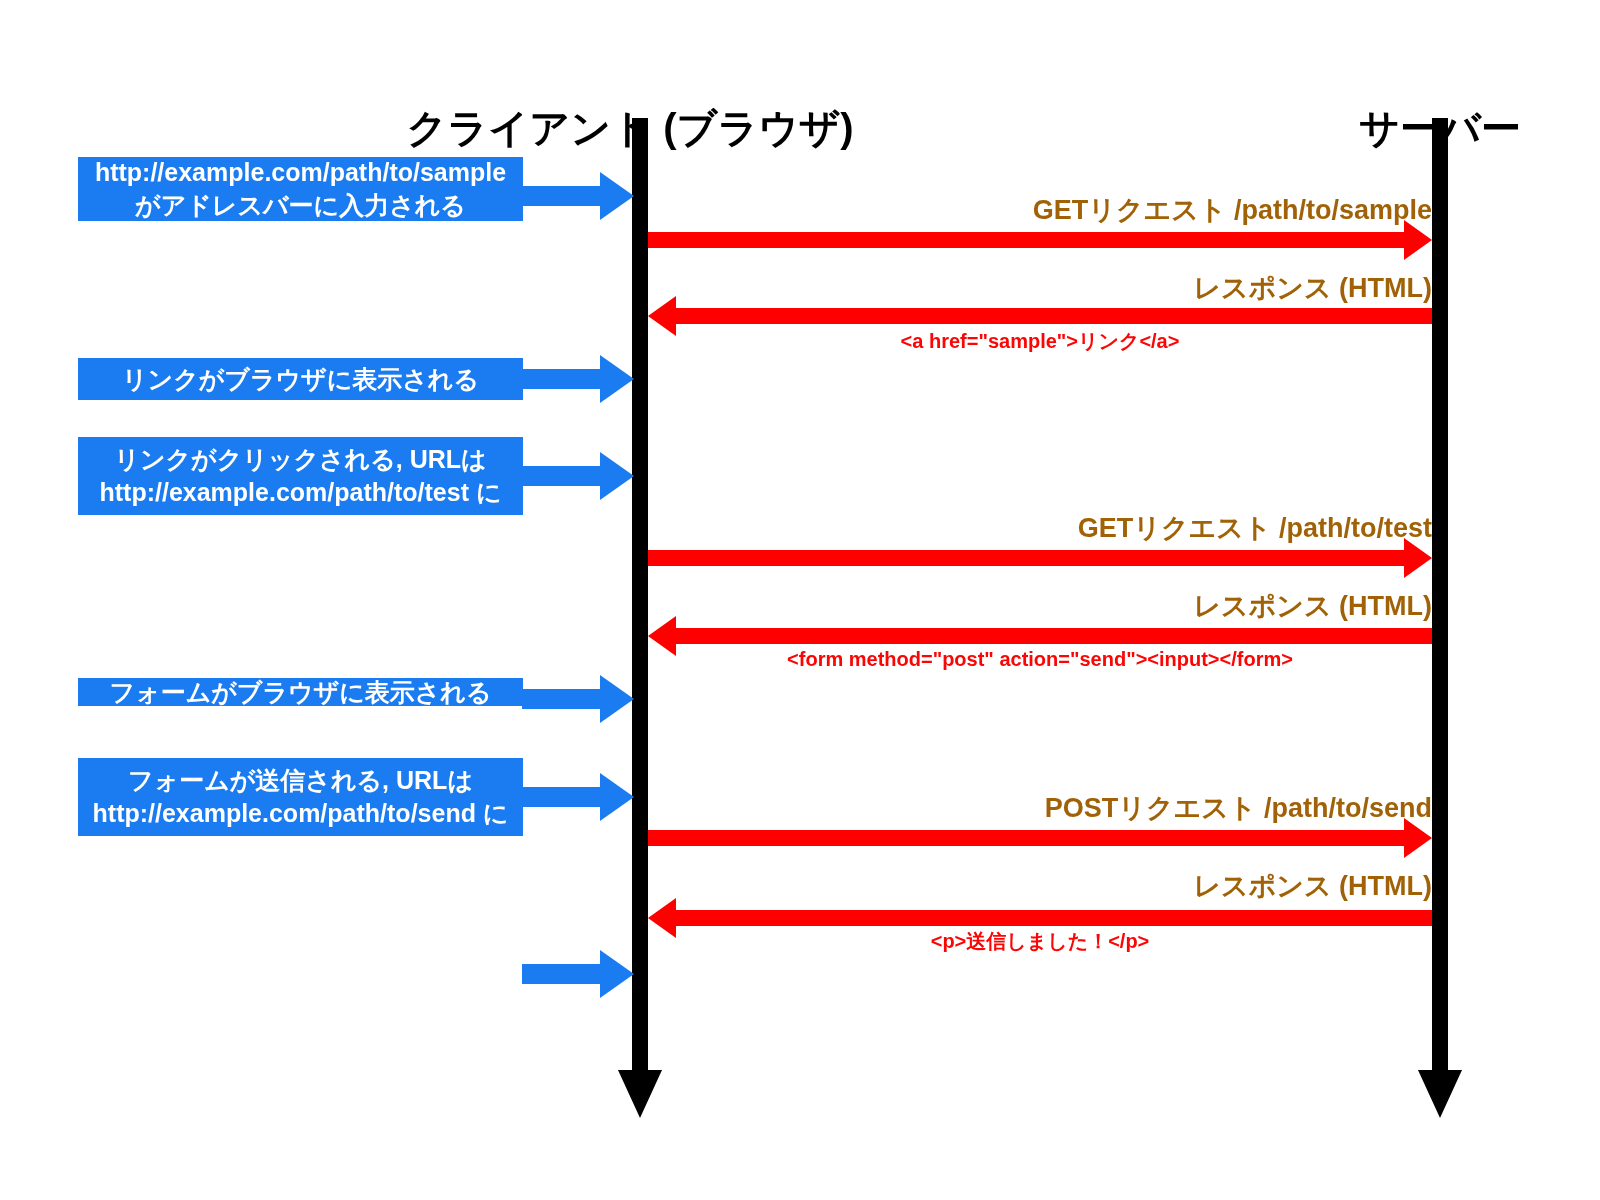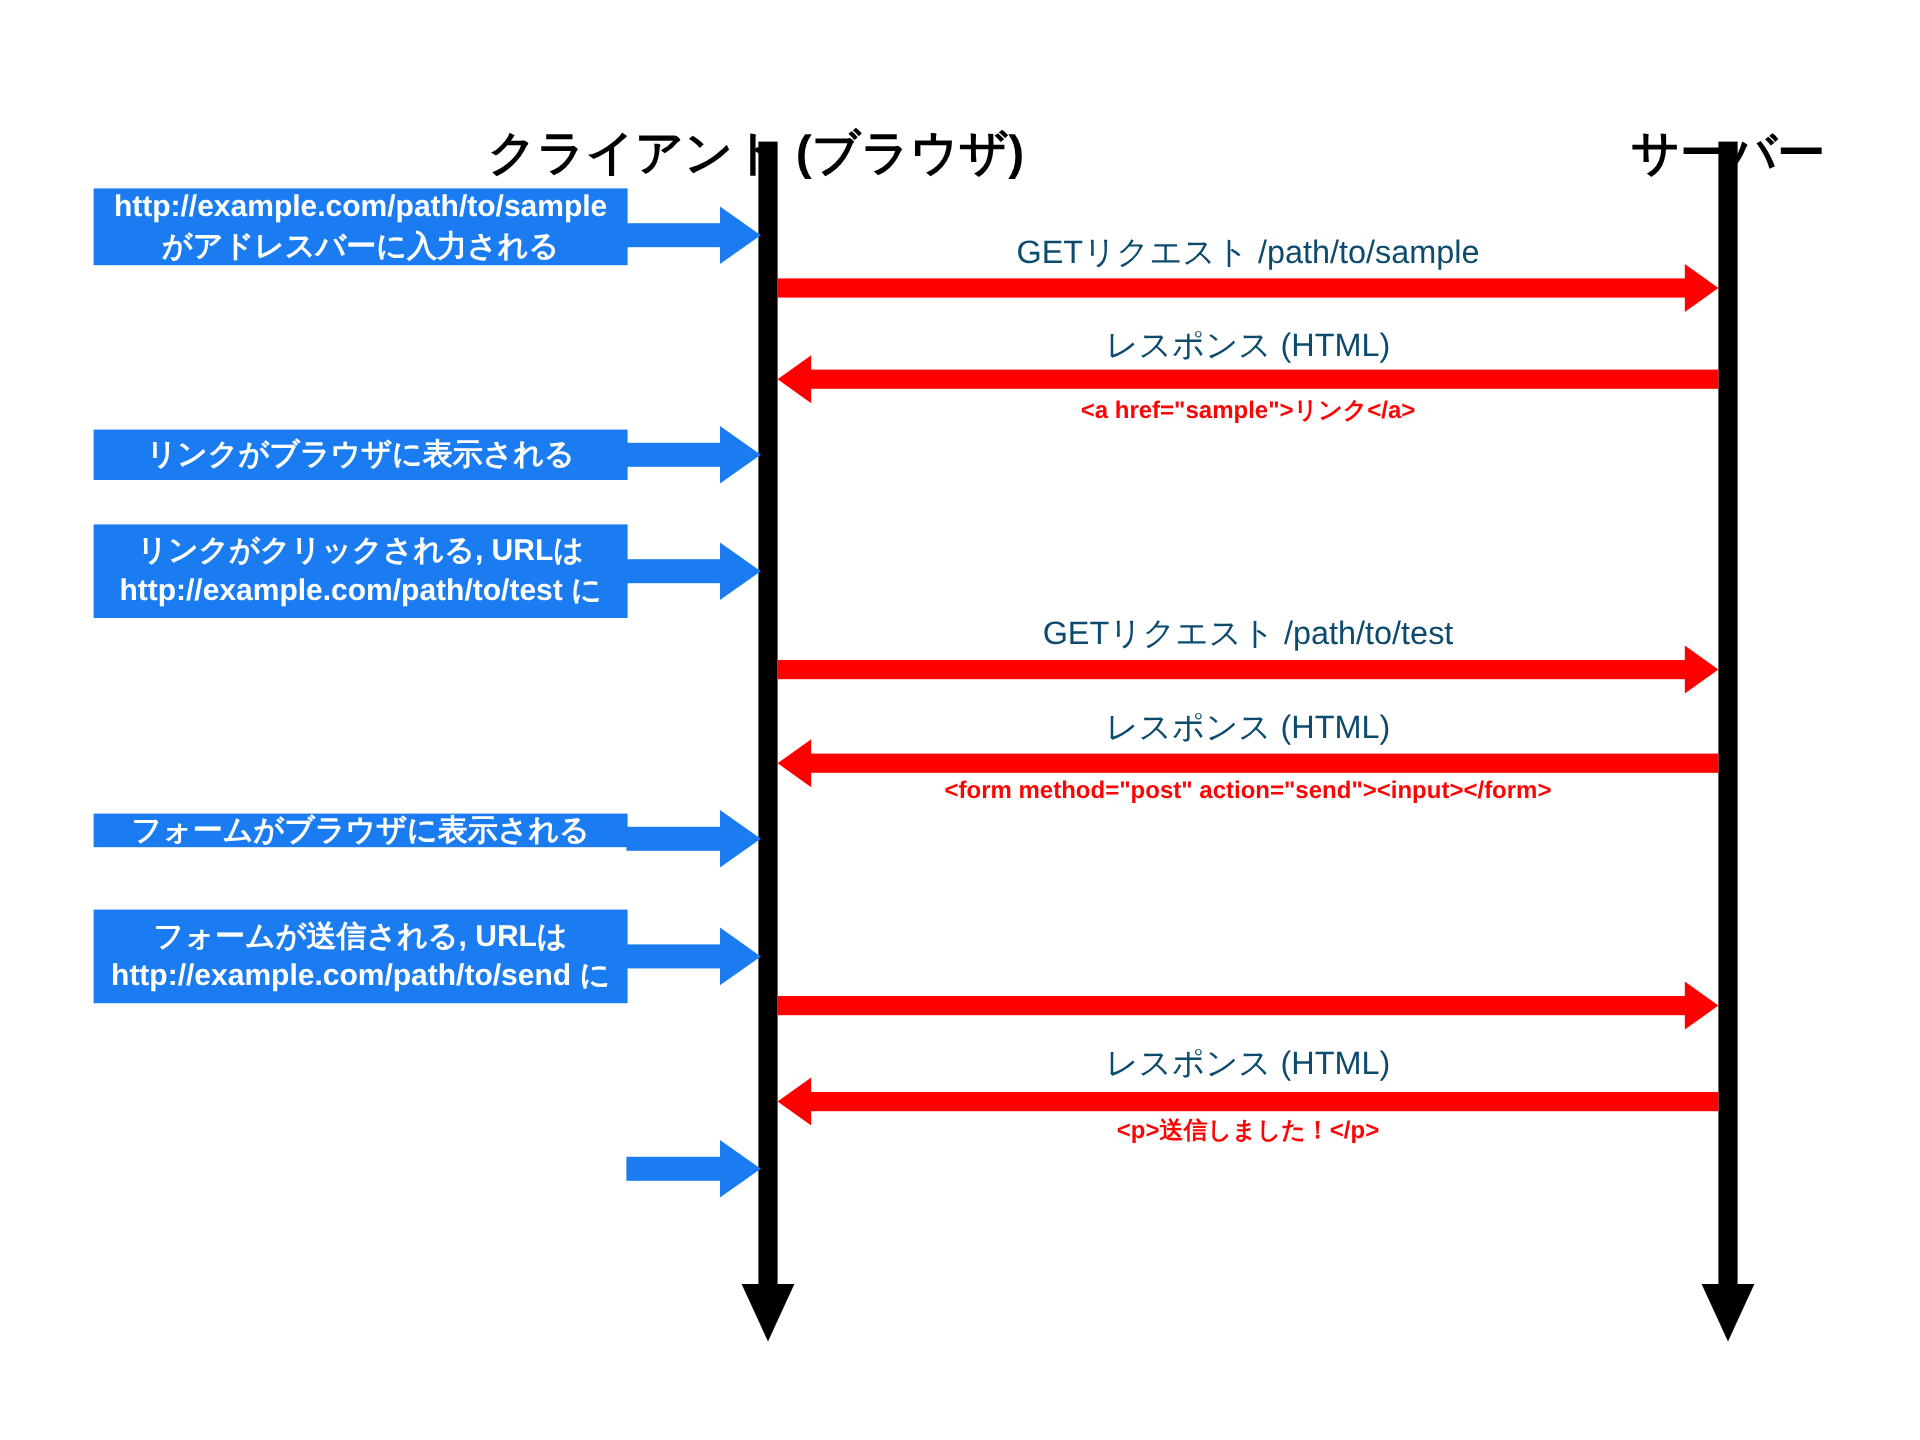--- a/index.html
+++ b/index.html
@@ -107,24 +107,24 @@
   .bconn3 { top: 452px; }
   .bconn4 { top: 675px; }
   .bconn5 { top: 773px; }
   .bconn6 { top: 950px; }
 
   
   .msg-label {
     position: absolute;
     left: 648px;
     width: 784px;
-    text-align: center;
+    text-align: right;
     font-size: 27px;
-    font-weight: normal;
-    color: #0c4a6e;
+    font-weight: bold;
+    color: #a16207;
     white-space: nowrap;
   }
   .msg-code {
     position: absolute;
     left: 648px;
     width: 784px;
     text-align: center;
     font-size: 20px;
     font-weight: bold;
     color: #fb0505;
@@ -232,20 +232,21 @@
       <div class="head"></div>
     </div>
 
   <div class="msg-label mlabel4">レスポンス (HTML)</div>
   <div class="rarrow to-client marrow4">
       <div class="shaft"></div>
       <div class="head"></div>
     </div>
   <div class="msg-code mcode4">&lt;form method="post" action="send"&gt;&lt;input&gt;&lt;/form&gt;</div>
 
+  <div class="msg-label mlabel5">POSTリクエスト /path/to/send</div>
   <div class="rarrow to-server marrow5">
       <div class="shaft"></div>
       <div class="head"></div>
     </div>
 
   <div class="msg-label mlabel6">レスポンス (HTML)</div>
   <div class="rarrow to-client marrow6">
       <div class="shaft"></div>
       <div class="head"></div>
     </div>

